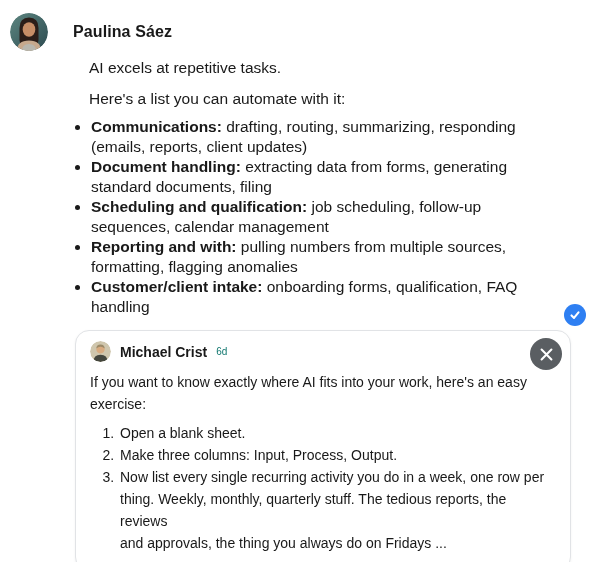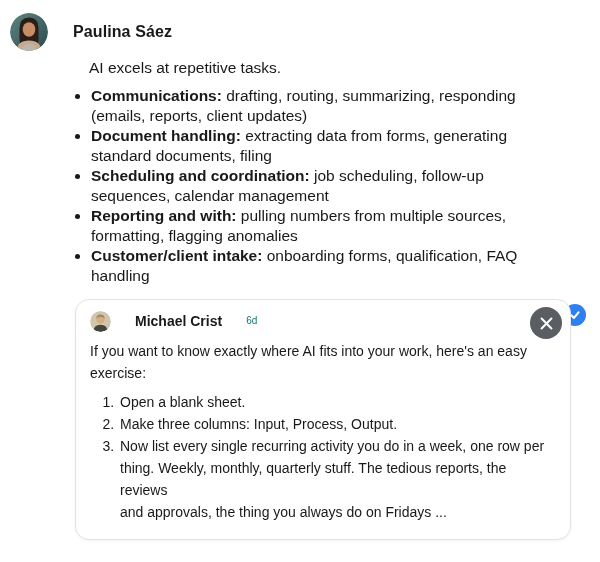--- a/index.html
+++ b/index.html
@@ -41,21 +41,21 @@
   .quoted-card {
     position: relative;
     margin: 13px 14px 0 65px;
     border: 1px solid #e1e3e6;
     border-radius: 14px;
     box-shadow: 0 1px 3px rgba(0,0,0,0.05);
     padding: 10px 14px 16px 14px;
     font-size: 14px; line-height: 22px;
     background: #fff;
   }
-  .quoted-header { display: flex; align-items: flex-end; gap: 24px; }
+  .quoted-header { display: flex; align-items: flex-start; gap: 9px; }
   .avatar-sm {
     width: 21px; height: 21px; border-radius: 50%;
     overflow: hidden; flex: 0 0 auto; cursor: pointer;
   }
   .quoted-name { font-size: 14px; font-weight: 700; cursor: pointer; }
   .quoted-time { font-size: 10px; color: #0f766e; }
   .quoted-intro { margin-top: 8px; white-space: pre-line; }
   .quoted-card ol { margin-top: 7px; padding-left: 28px; }
   .quoted-card ol li { line-height: 22px; white-space: pre-line; padding-left: 2px; }
 
@@ -91,26 +91,27 @@
           <path d="M7 38 Q7 27.5 19 27.5 Q31 27.5 31 38 Z" fill="#c7a98d"></path>
           <path d="M12 38 Q12 31 19 31 Q26 31 26 38 Z" fill="#b9b7ae"></path>
         </g>
       </svg>
     </div>
     <div class="author-name">Paulina Sáez</div>
   </div>
 
   <div class="post-body">
     <p>AI excels at repetitive tasks.</p>
+    <p>Here's a list you can automate with it:</p>
     <ul>
       <li><span class="term">Communications:</span><span> drafting, routing, summarizing, responding
 (emails, reports, client updates)</span></li>
       <li><span class="term">Document handling:</span><span> extracting data from forms, generating
 standard documents, filing</span></li>
-      <li><span class="term">Scheduling and coordination:</span><span> job scheduling, follow-up
+      <li><span class="term">Scheduling and qualification:</span><span> job scheduling, follow-up
 sequences, calendar management</span></li>
       <li><span class="term">Reporting and with:</span><span> pulling numbers from multiple sources,
 formatting, flagging anomalies</span></li>
       <li><span class="term">Customer/client intake:</span><span> onboarding forms, qualification, FAQ
 handling</span></li>
     </ul>
   </div>
 
   <button class="select-badge">
     <svg width="12" height="12" viewBox="0 0 12 12">

